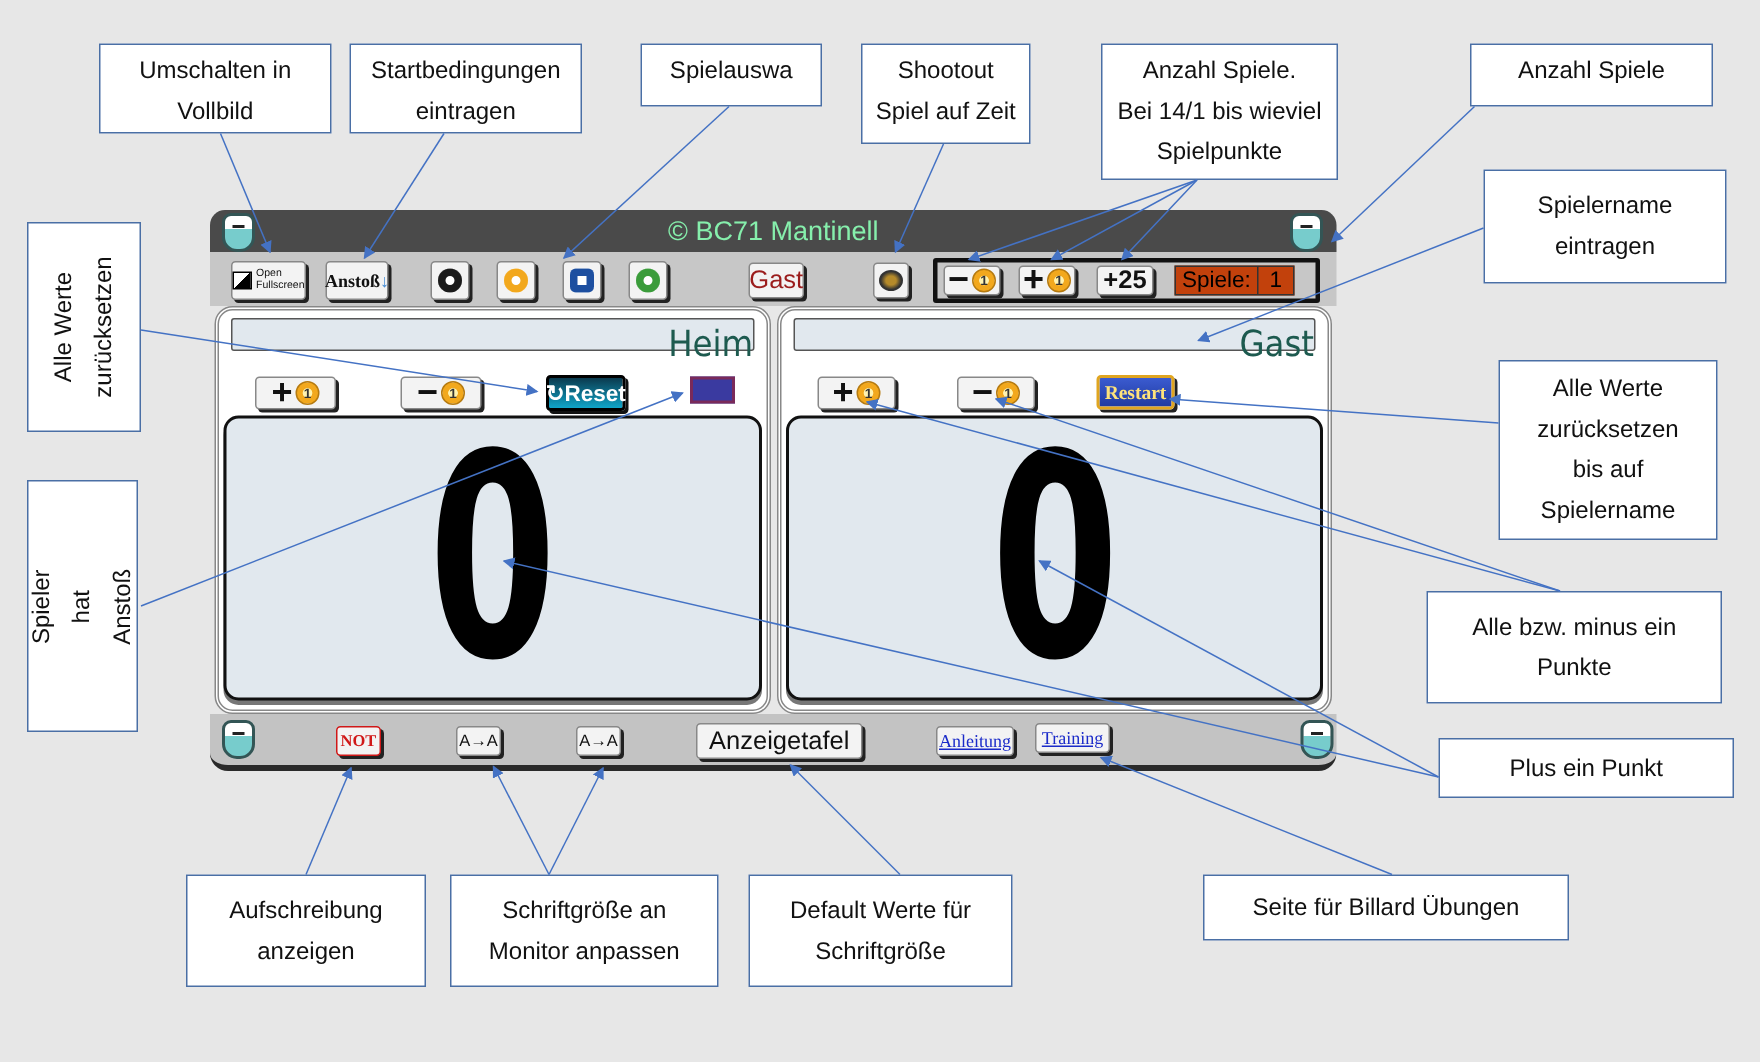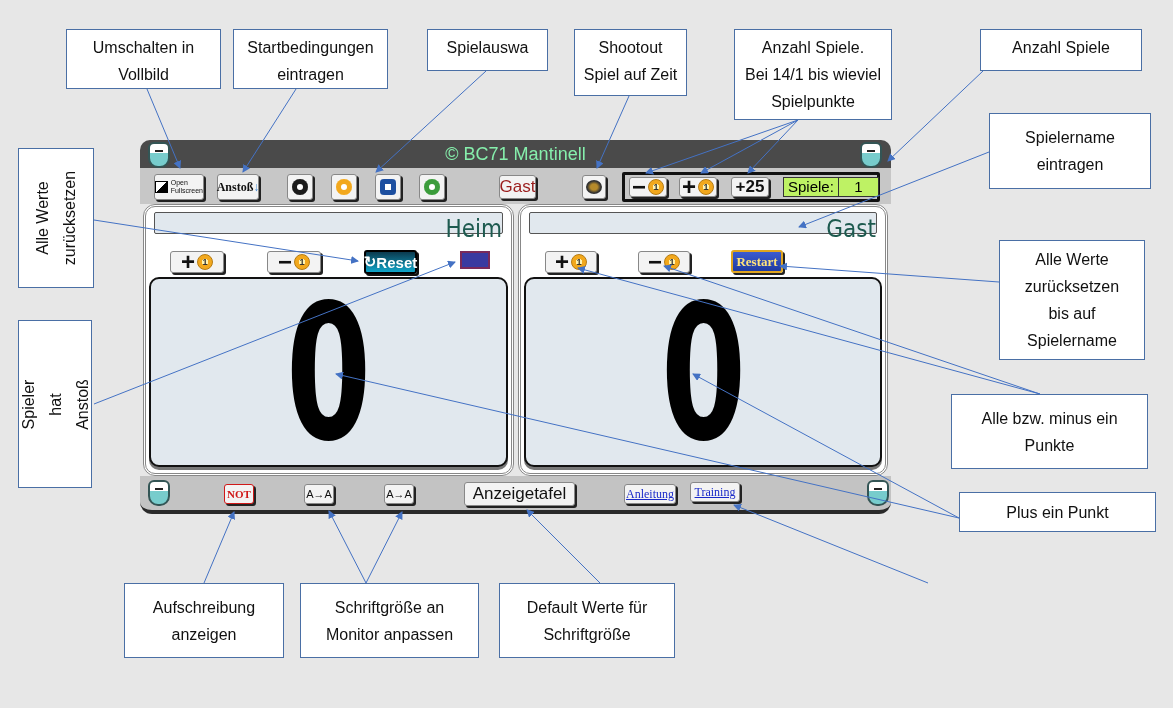--- a/index.html
+++ b/index.html
@@ -28,21 +28,21 @@
 
   .btn { position: absolute; background: #f3f3f3; border: 1px solid #888; border-radius: 3px;
     box-shadow: 2px 2px 0 #222; display: flex; align-items: center; justify-content: center; cursor: pointer;
     font-family: "Liberation Sans", sans-serif; color: #111; }
   .ball { width: 16px; height: 16px; border-radius: 50%; display: inline-block; }
   .coin { width: 16px; height: 16px; border-radius: 50%; background: radial-gradient(#fff3b0 30%, #f2a81d 35%);
     border: 1px solid #b57a10; font-size: 9px; line-height: 14px; text-align: center; color: #333; font-weight: bold; }
   .pm { font-size: 24px; font-weight: bold; line-height: 20px; margin-right: 2px; }
 
   .spielbox { position: absolute; left: 482px; top: 32px; width: 258px; height: 30px; border: 3px solid #111; border-radius: 2px; background: #c7c7c7; }
-  .spiele { position: absolute; left: 158px; top: 2px; width: 96px; height: 20px; background: #bef264; border: 1px solid #333;
+  .spiele { position: absolute; left: 158px; top: 2px; width: 80px; height: 20px; background: #c2410c; border: 1px solid #333;
     font-size: 15px; font-family: "Liberation Sans", sans-serif; display: flex; }
   .spiele .lbl { padding: 0 4px; border-right: 1px solid #333; line-height: 18px; }
   .spiele .val { flex: 1; text-align: center; line-height: 18px; }
 
   .panel { position: absolute; top: 64px; height: 272px; background: #fff; border: 3px double #888; border-radius: 12px; }
   .panel.left { left: 3px; width: 371px; }
   .panel.right { left: 378px; width: 370px; }
   .namefield { position: absolute; left: 8px; top: 5px; right: 8px; height: 22px; background: #e1e8ee; border: 1px solid #555; border-radius: 2px;
     text-align: right; font-family: "DejaVu Sans", sans-serif; font-stretch: condensed; font-size: 24px; color: #1d5a4f; line-height: 32px; }
   .score { position: absolute; left: 3px; right: 3px; top: 70px; bottom: 6px; background: #e1e8ee; border: 2px solid #111; border-radius: 10px;
@@ -83,20 +83,21 @@
   <div class="callout vert" style="left:18px;top:148px;width:76px;height:140px;"><span>Alle Werte
 zurücksetzen</span></div>
   <div class="callout vert" style="left:18px;top:320px;width:74px;height:168px;"><span>Spieler hat
 Anstoß</span></div>
   <div class="callout" style="left:124px;top:583px;width:160px;height:75px;">Aufschreibung
 anzeigen</div>
   <div class="callout" style="left:300px;top:583px;width:179px;height:75px;">Schriftgröße an
 Monitor anpassen</div>
   <div class="callout" style="left:499px;top:583px;width:176px;height:75px;">Default Werte für
 Schriftgröße</div>
+  <div class="callout" style="left:802px;top:583px;width:244px;height:44px;">Seite für Billard Übungen</div>
 
   <div id="app">
     <div class="titlebar">
       <span>© BC71 Mantinell</span>
       <div class="mascot" style="left:8px;top:2px;"></div>
       <div class="mascot" style="left:720px;top:2px;"></div>
     </div>
 
     <div class="toolbar">
       <div class="btn" style="left:14px;top:6px;width:50px;height:26px;font-size:7px;line-height:8px;">

